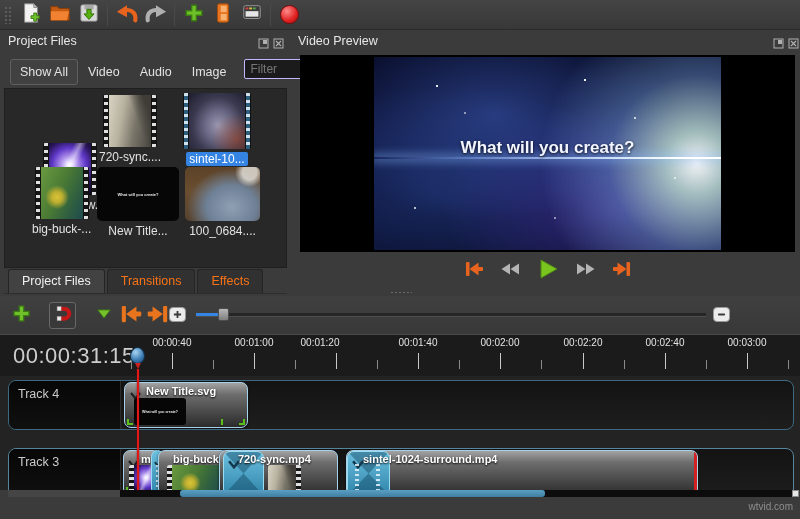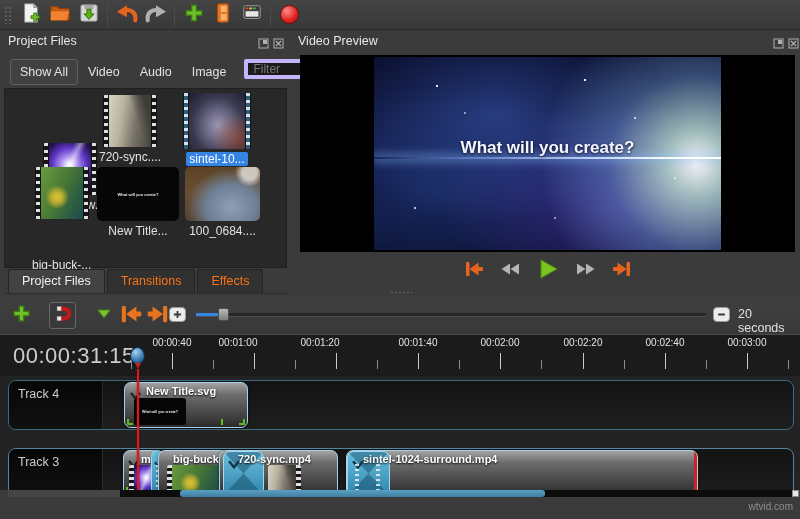--- a/index.html
+++ b/index.html
@@ -26,21 +26,21 @@
   .mini-ic { display:inline-block; cursor:pointer; }
 
   
   .pf-title { left:8px; top:34px; }
   .pf-minis { position:absolute; left:258px; top:35px; display:flex; gap:4px; }
   .filter-row { position:absolute; left:10px; top:59px; width:278px; height:26px;
     display:flex; }
   .ftab { background:none; border:1px solid transparent; color:#e2e2e2; font-size:12.5px;
     padding:4px 9px; cursor:pointer; font-family:inherit; white-space:nowrap; }
   .ftab.sel { background:#414141; border:1px solid #606060; border-radius:3px; }
-  .filter-input { width:68px; height:20px; background:#1b1b1b; border:4px solid #c4b5fd;
+  .filter-input { width:68px; height:20px; background:#1b1b1b; border:1px solid #c4b5fd;
     border-radius:2px; color:#9a9a9a; font-size:12px; padding:0 5px; margin-left:8px;
     font-family:inherit; }
   .filter-input::placeholder { color:#777; }
   .brush { margin-left:7px; }
 
   .thumbs { position:absolute; left:4px; top:88px; width:283px; height:180px;
     background:#282828; border:1px solid #1f1f1f; }
   .fitem { position:absolute; display:flex; flex-direction:column; align-items:center;
     cursor:pointer; }
   .fthumb { display:flex; height:52px; border-radius:2px; overflow:hidden; }
@@ -143,21 +143,21 @@
     cursor:grab; }
   .balloon:after { content:""; position:absolute; left:3.5px; top:15px;
     border:3.5px solid transparent; border-top:6px solid #cc2020; }
 
   
   .tracks { position:absolute; left:0; top:376px; width:800px; height:114px; background:#232323; }
   .track { position:absolute; left:8px; width:786px; height:50px;
     border:1px solid #3d6a82; border-radius:8px;
     background:linear-gradient(180deg,#131313,#1e1e1e); overflow:hidden; }
   .track.bright { border-color:#55869e; }
-  .tlabel-zone { position:absolute; left:0; top:0; width:94px; height:100%;
+  .tlabel-zone { position:absolute; left:0; top:0; width:112px; height:100%;
     background:linear-gradient(180deg,#070707,#101010); border-right:1px solid #2b2b2b; }
   .tlabel { position:absolute; left:9px; top:6px; color:#cacaca; font-size:12.5px; }
   .clip { position:absolute; top:1px; height:46px; border:1px solid #a5d2ea; border-radius:7px;
     background:linear-gradient(180deg,#a3a3a3 0%,#6d6d6d 26%,#2b2b2b 100%);
     box-shadow:0 1px 3px rgba(0,0,0,.6); overflow:hidden; cursor:pointer; }
   .clip-label { position:absolute; top:2px; font-weight:bold; font-size:11px; color:#fff;
     text-shadow:0 1px 2px #000; white-space:nowrap; }
   .chev { position:absolute; top:3px; }
   .transition { border:1px solid #9adcf2; border-radius:7px; cursor:pointer;
     background:linear-gradient(180deg,#6cc0e0,#2f85aa); overflow:hidden; }
@@ -297,21 +297,21 @@
       <div class="flabel">720-sync....</div>
     </div>
     <div class="fitem" style="left:178px; top:4px;">
       <div class="fthumb sel-film" style="height:56px;">
         <div class="spk"></div>
           <div class="film-body img-sintel" style="width:56px;"></div>
           <div class="spk"></div>
       </div>
       <div class="flabel sel">sintel-10...</div>
     </div>
-    <div class="fitem" style="left:27px; top:78px;gap:36px;">
+    <div class="fitem" style="left:27px; top:78px;">
       <div class="fthumb">
         <div class="spk"></div>
           <div class="film-body img-bigbuck"></div>
           <div class="spk"></div>
       </div>
       <div class="flabel">big-buck-...</div>
     </div>
     <div class="fitem" style="left:92px; top:78px;">
       <div class="plain-thumb title-thumb" style="width:82px;">
         <span class="micro-text">What will you create?</span>
@@ -426,30 +426,29 @@
     </div>
     <div class="zslider">
       <div class="zfill"></div>
       <div class="zhandle"></div>
     </div>
     <div class="zbtn zo-btn">
       <svg width="9" height="9" viewBox="0 0 10 10">
           <rect x="1" y="4" width="8" height="2" rx="1" fill="#3a3a3a"></rect>
         </svg>
     </div>
-    <div class="zoom-label">20 seconds</div>
   </div>
 
   <div class="ruler">
     <div class="timecode">00:00:31:15</div>
     <div class="ruler-scale">
         <div class="tick-major" style="left: 172px;"></div>
         <span class="tick-label" style="left: 172px;">00:00:40</span>
         <div class="tick-major" style="left: 254px;"></div>
-        <span class="tick-label" style="left: 238px;">00:01:00</span>
+        <span class="tick-label" style="left: 254px;">00:01:00</span>
         <div class="tick-major" style="left: 336px;"></div>
         <span class="tick-label" style="left: 320px;">00:01:20</span>
         <div class="tick-major" style="left: 418px;"></div>
         <span class="tick-label" style="left: 418px;">00:01:40</span>
         <div class="tick-major" style="left: 500px;"></div>
         <span class="tick-label" style="left: 500px;">00:02:00</span>
         <div class="tick-major" style="left: 583px;"></div>
         <span class="tick-label" style="left: 583px;">00:02:20</span>
         <div class="tick-major" style="left: 665px;"></div>
         <span class="tick-label" style="left: 665px;">00:02:40</span>

